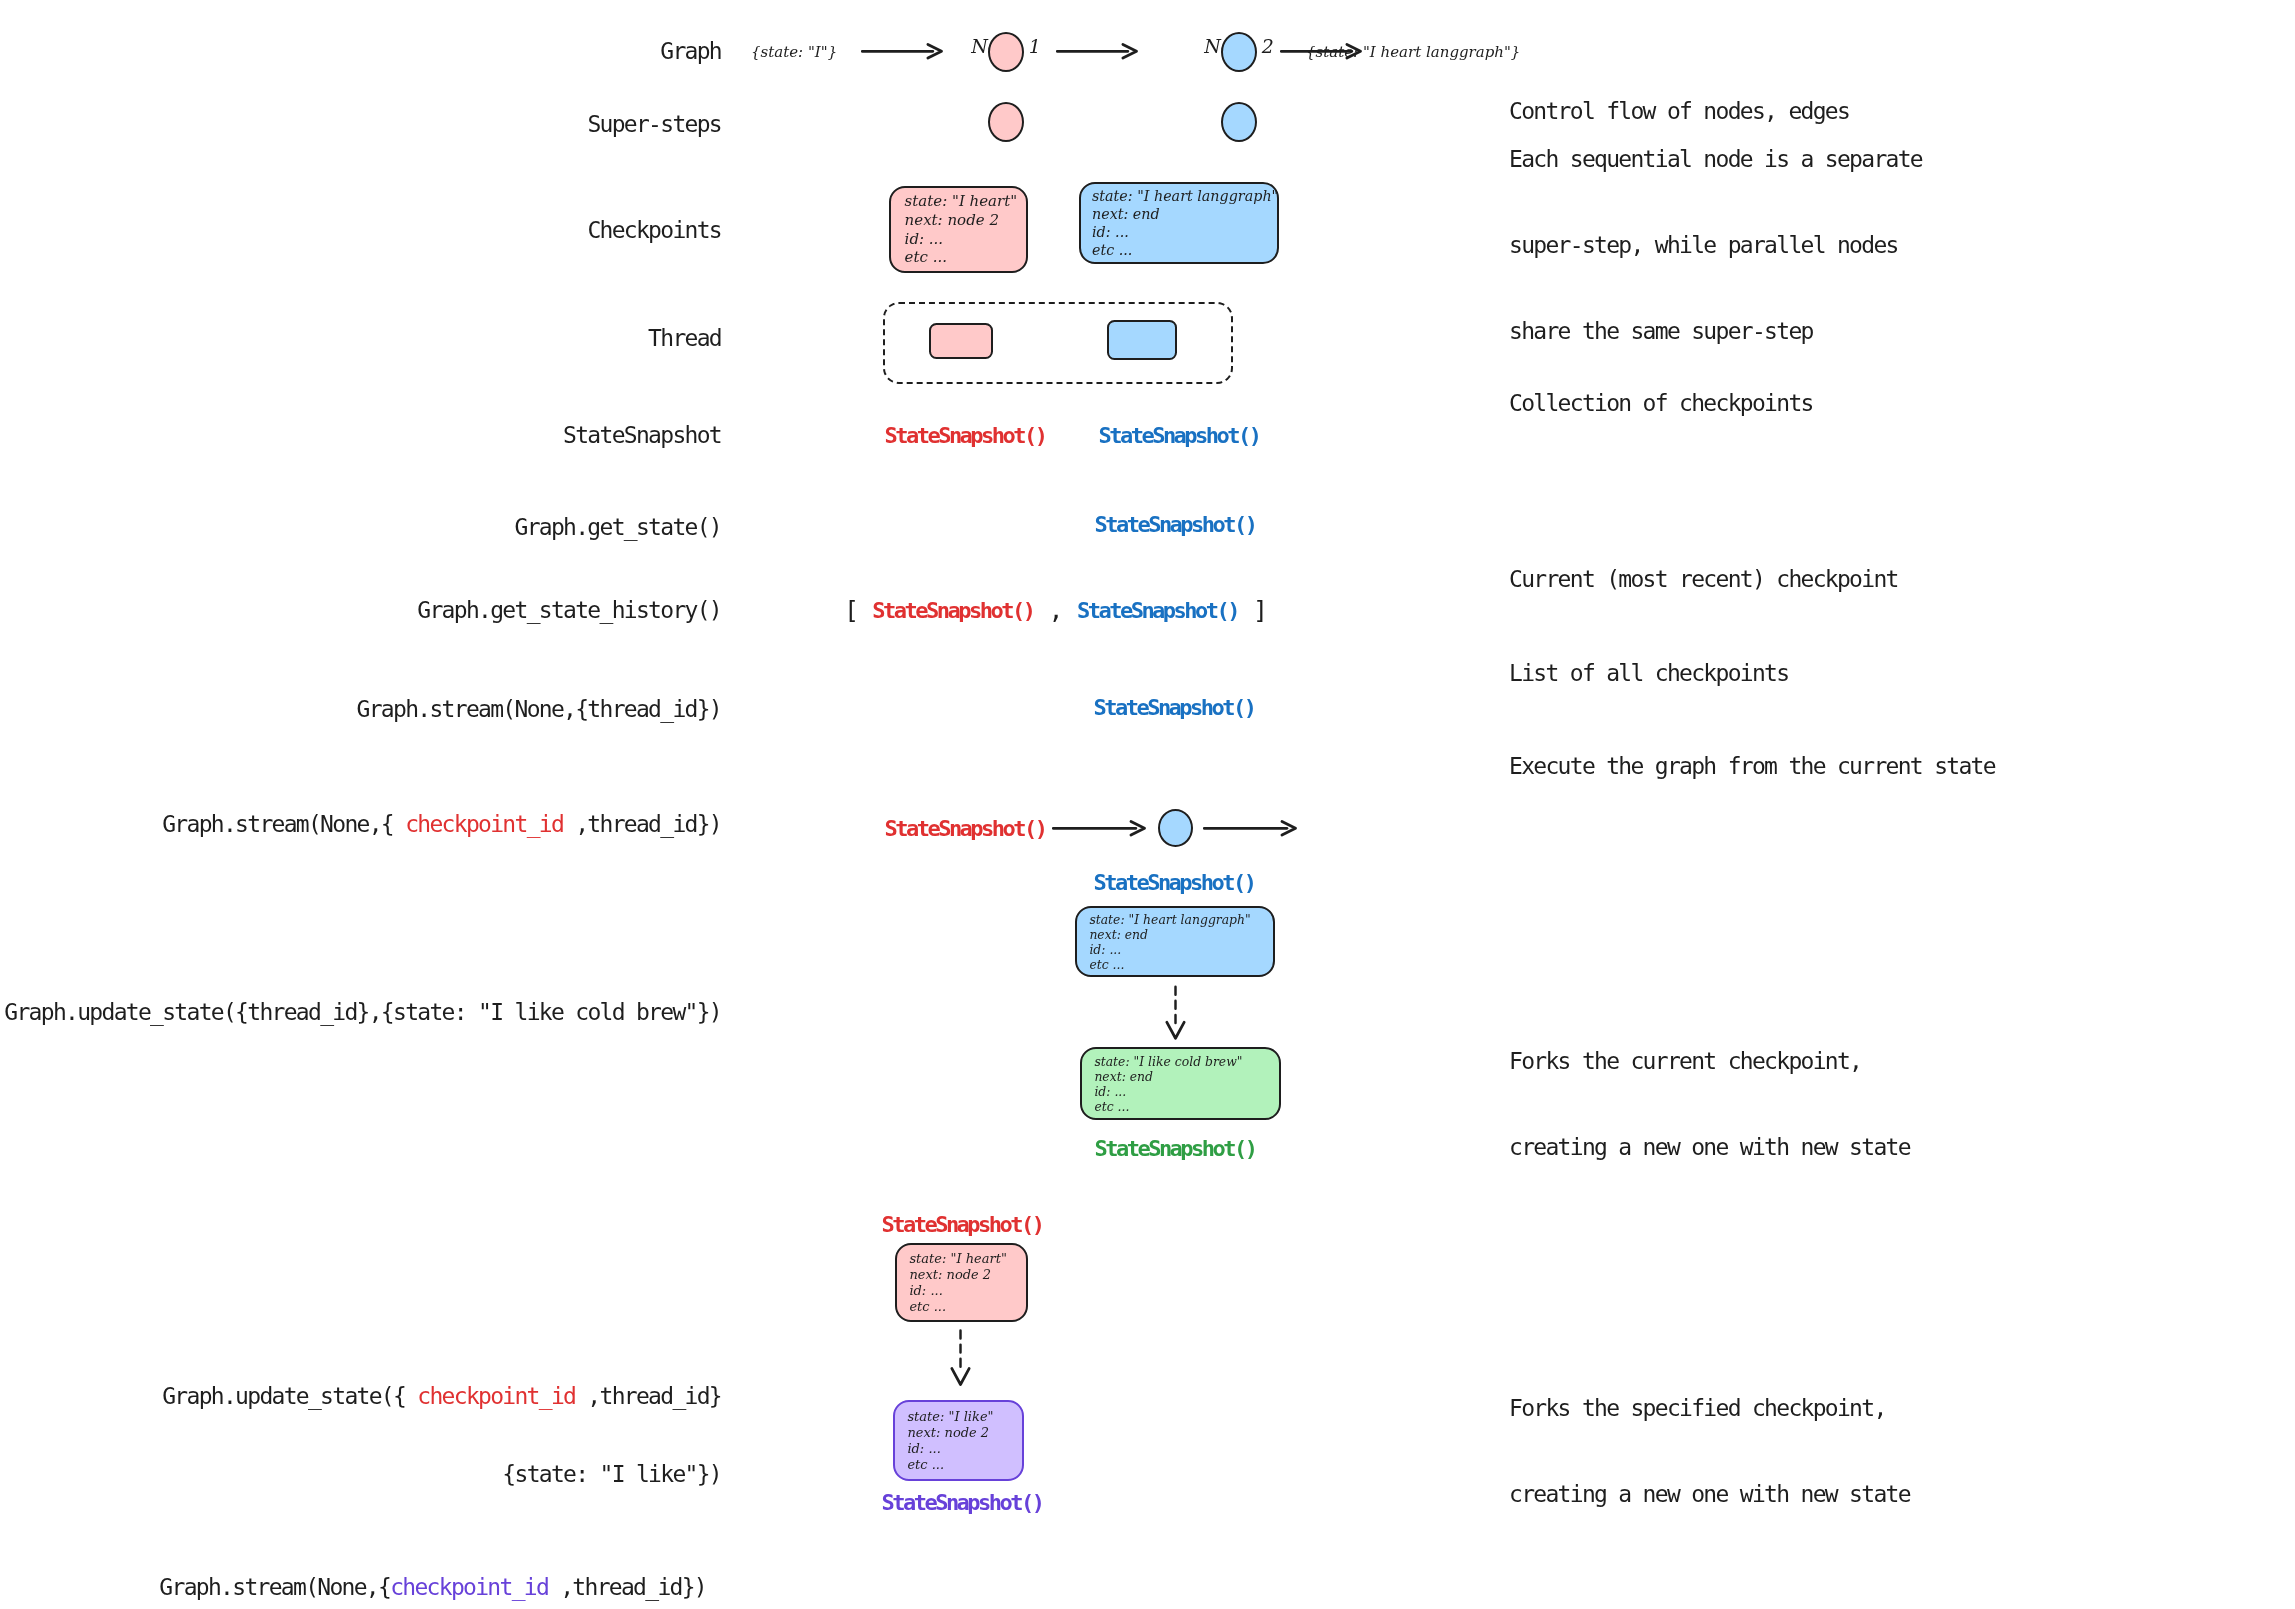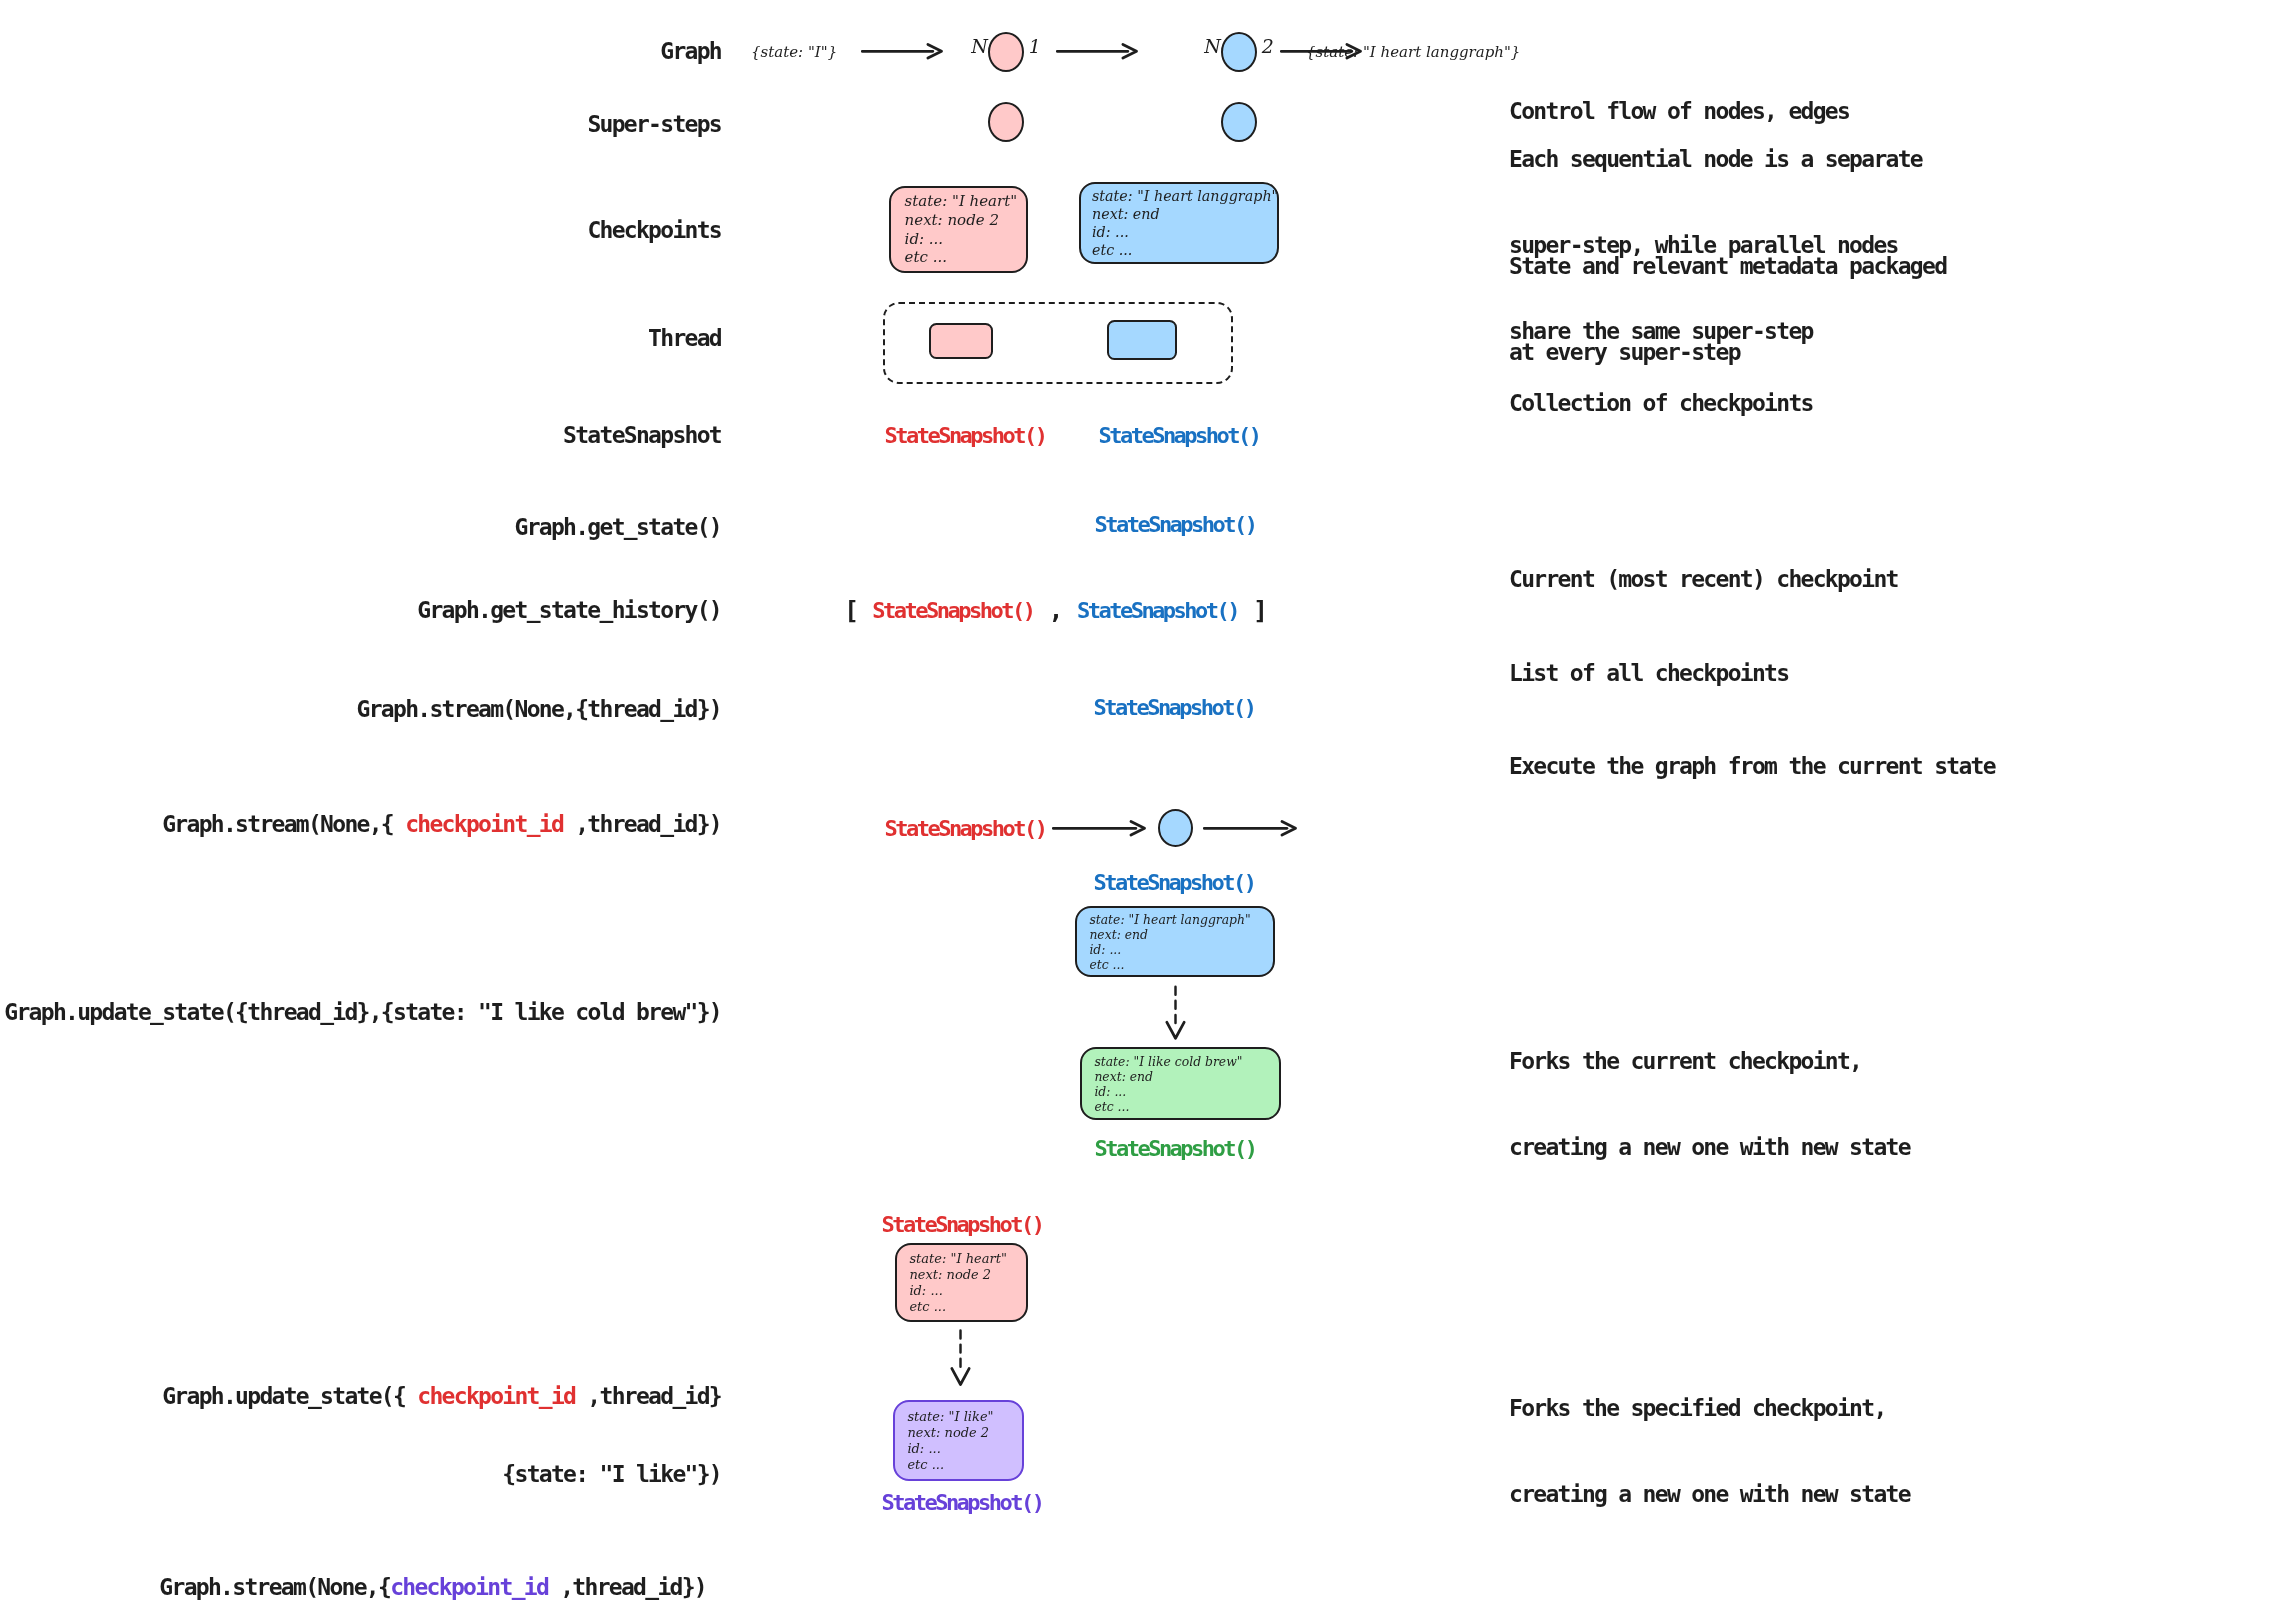--- a/index.html
+++ b/index.html
@@ -1,18 +1,18 @@
 <!DOCTYPE html>
 <html style="font-size:10px"><head>
 <meta charset="utf-8">
 <style>
   html,body{margin:0;padding:0;background:#ffffff;}
   .canvas{position:relative;width:2295px;height:1610px;background:#ffffff;overflow:hidden;
           font-family:"DejaVu Sans Mono",monospace;}
-  .mono{font-family:"DejaVu Sans Mono",monospace;font-weight:bold;font-size:23px;
+  .mono{font-family:"DejaVu Sans Mono",monospace;font-weight:normal;font-size:23px;
         letter-spacing:-1.7px;color:#1e1e1e;white-space:pre;}
   .rowlabel{position:absolute;right:1574px;transform:translateY(-50%);text-align:right;}
   .rowlabel2{position:absolute;right:1574px;text-align:right;line-height:26px;}
   .descblock{position:absolute;left:1509px;line-height:26px;}
   .descline{white-space:pre;margin-top:8px;}
   .ss{position:absolute;transform:translate(-50%,-50%);font-family:"DejaVu Sans Mono",monospace;
       font-weight:bold;font-size:22px;letter-spacing:-2.5px;white-space:pre;}
   .red{color:#e03131}.bluec{color:#1971c2}.greenc{color:#2f9e44}.purplec{color:#6741d9}
   .hand{font-family:"DejaVu Serif",serif;font-style:italic;color:#1e1e1e;}
   .inlinehand{position:absolute;transform:translateY(-50%);font-size:15px;white-space:pre;}
@@ -77,24 +77,20 @@
     <div class="cline" style="font-size:15px;line-height:18.6px">next: node 2</div>
     <div class="cline" style="font-size:15px;line-height:18.6px">id: ...</div>
     <div class="cline" style="font-size:15px;line-height:18.6px">etc ...</div>
   </div>
   <div class="card fill-blue" style="left:1079px;top:182px;width:200px;height:82px;padding:3.7px 11px">
     <div class="cline" style="font-size:14.3px;line-height:18px">state: "I heart langgraph"</div>
     <div class="cline" style="font-size:14.3px;line-height:18px">next: end</div>
     <div class="cline" style="font-size:14.3px;line-height:18px">id: ...</div>
     <div class="cline" style="font-size:14.3px;line-height:18px">etc ...</div>
   </div>
-  <div class="mono descblock" style="top:193px">
-    <div class="descline">State and relevant metadata packaged</div>
-    <div class="descline">at every super-step</div>
-  </div>
 
   <div class="mono rowlabel" style="top:338px">Thread</div>
   <div class="dashedbox" style="left:883px;top:302px;width:350px;height:82px"></div>
   <div class="mini fill-pink" style="left:929px;top:323px;width:64px;height:36px"></div>
   <div class="mini fill-blue" style="left:1107px;top:320px;width:70px;height:40px"></div>
   <div class="mono descblock" style="top:330px">
     <div class="descline">Collection of checkpoints</div>
   </div>
 
   <div class="mono rowlabel" style="top:435px">StateSnapshot</div>

